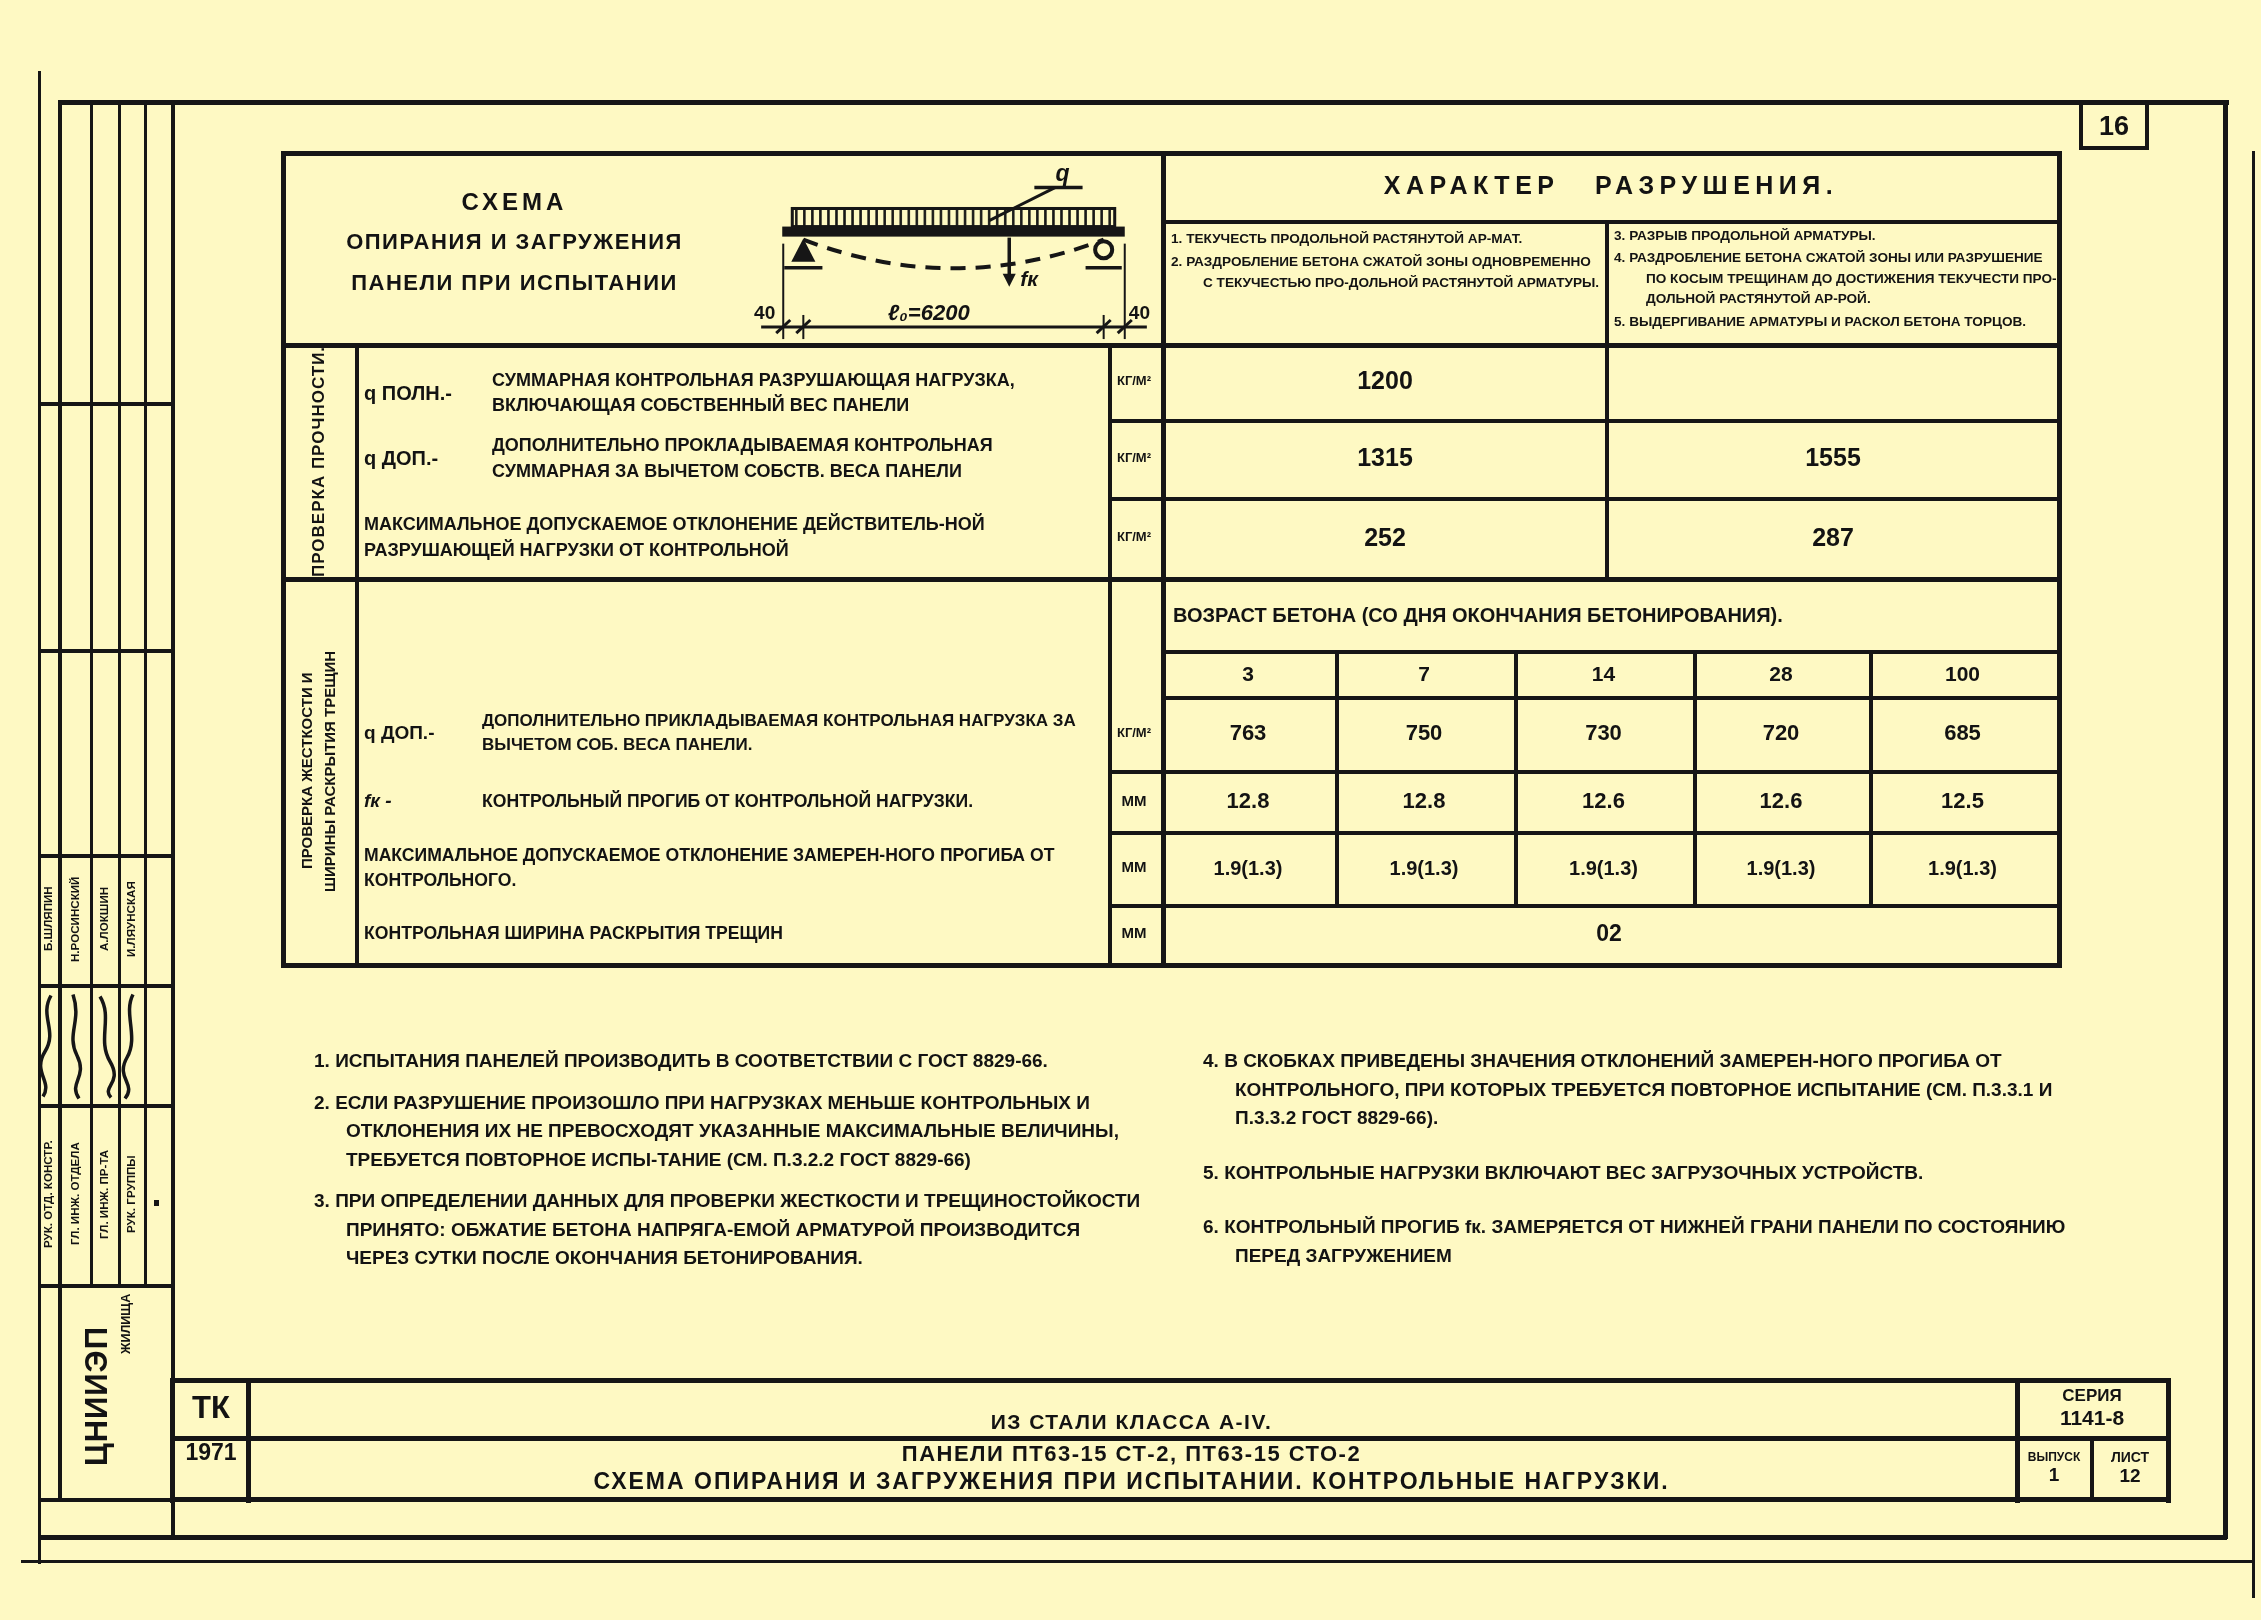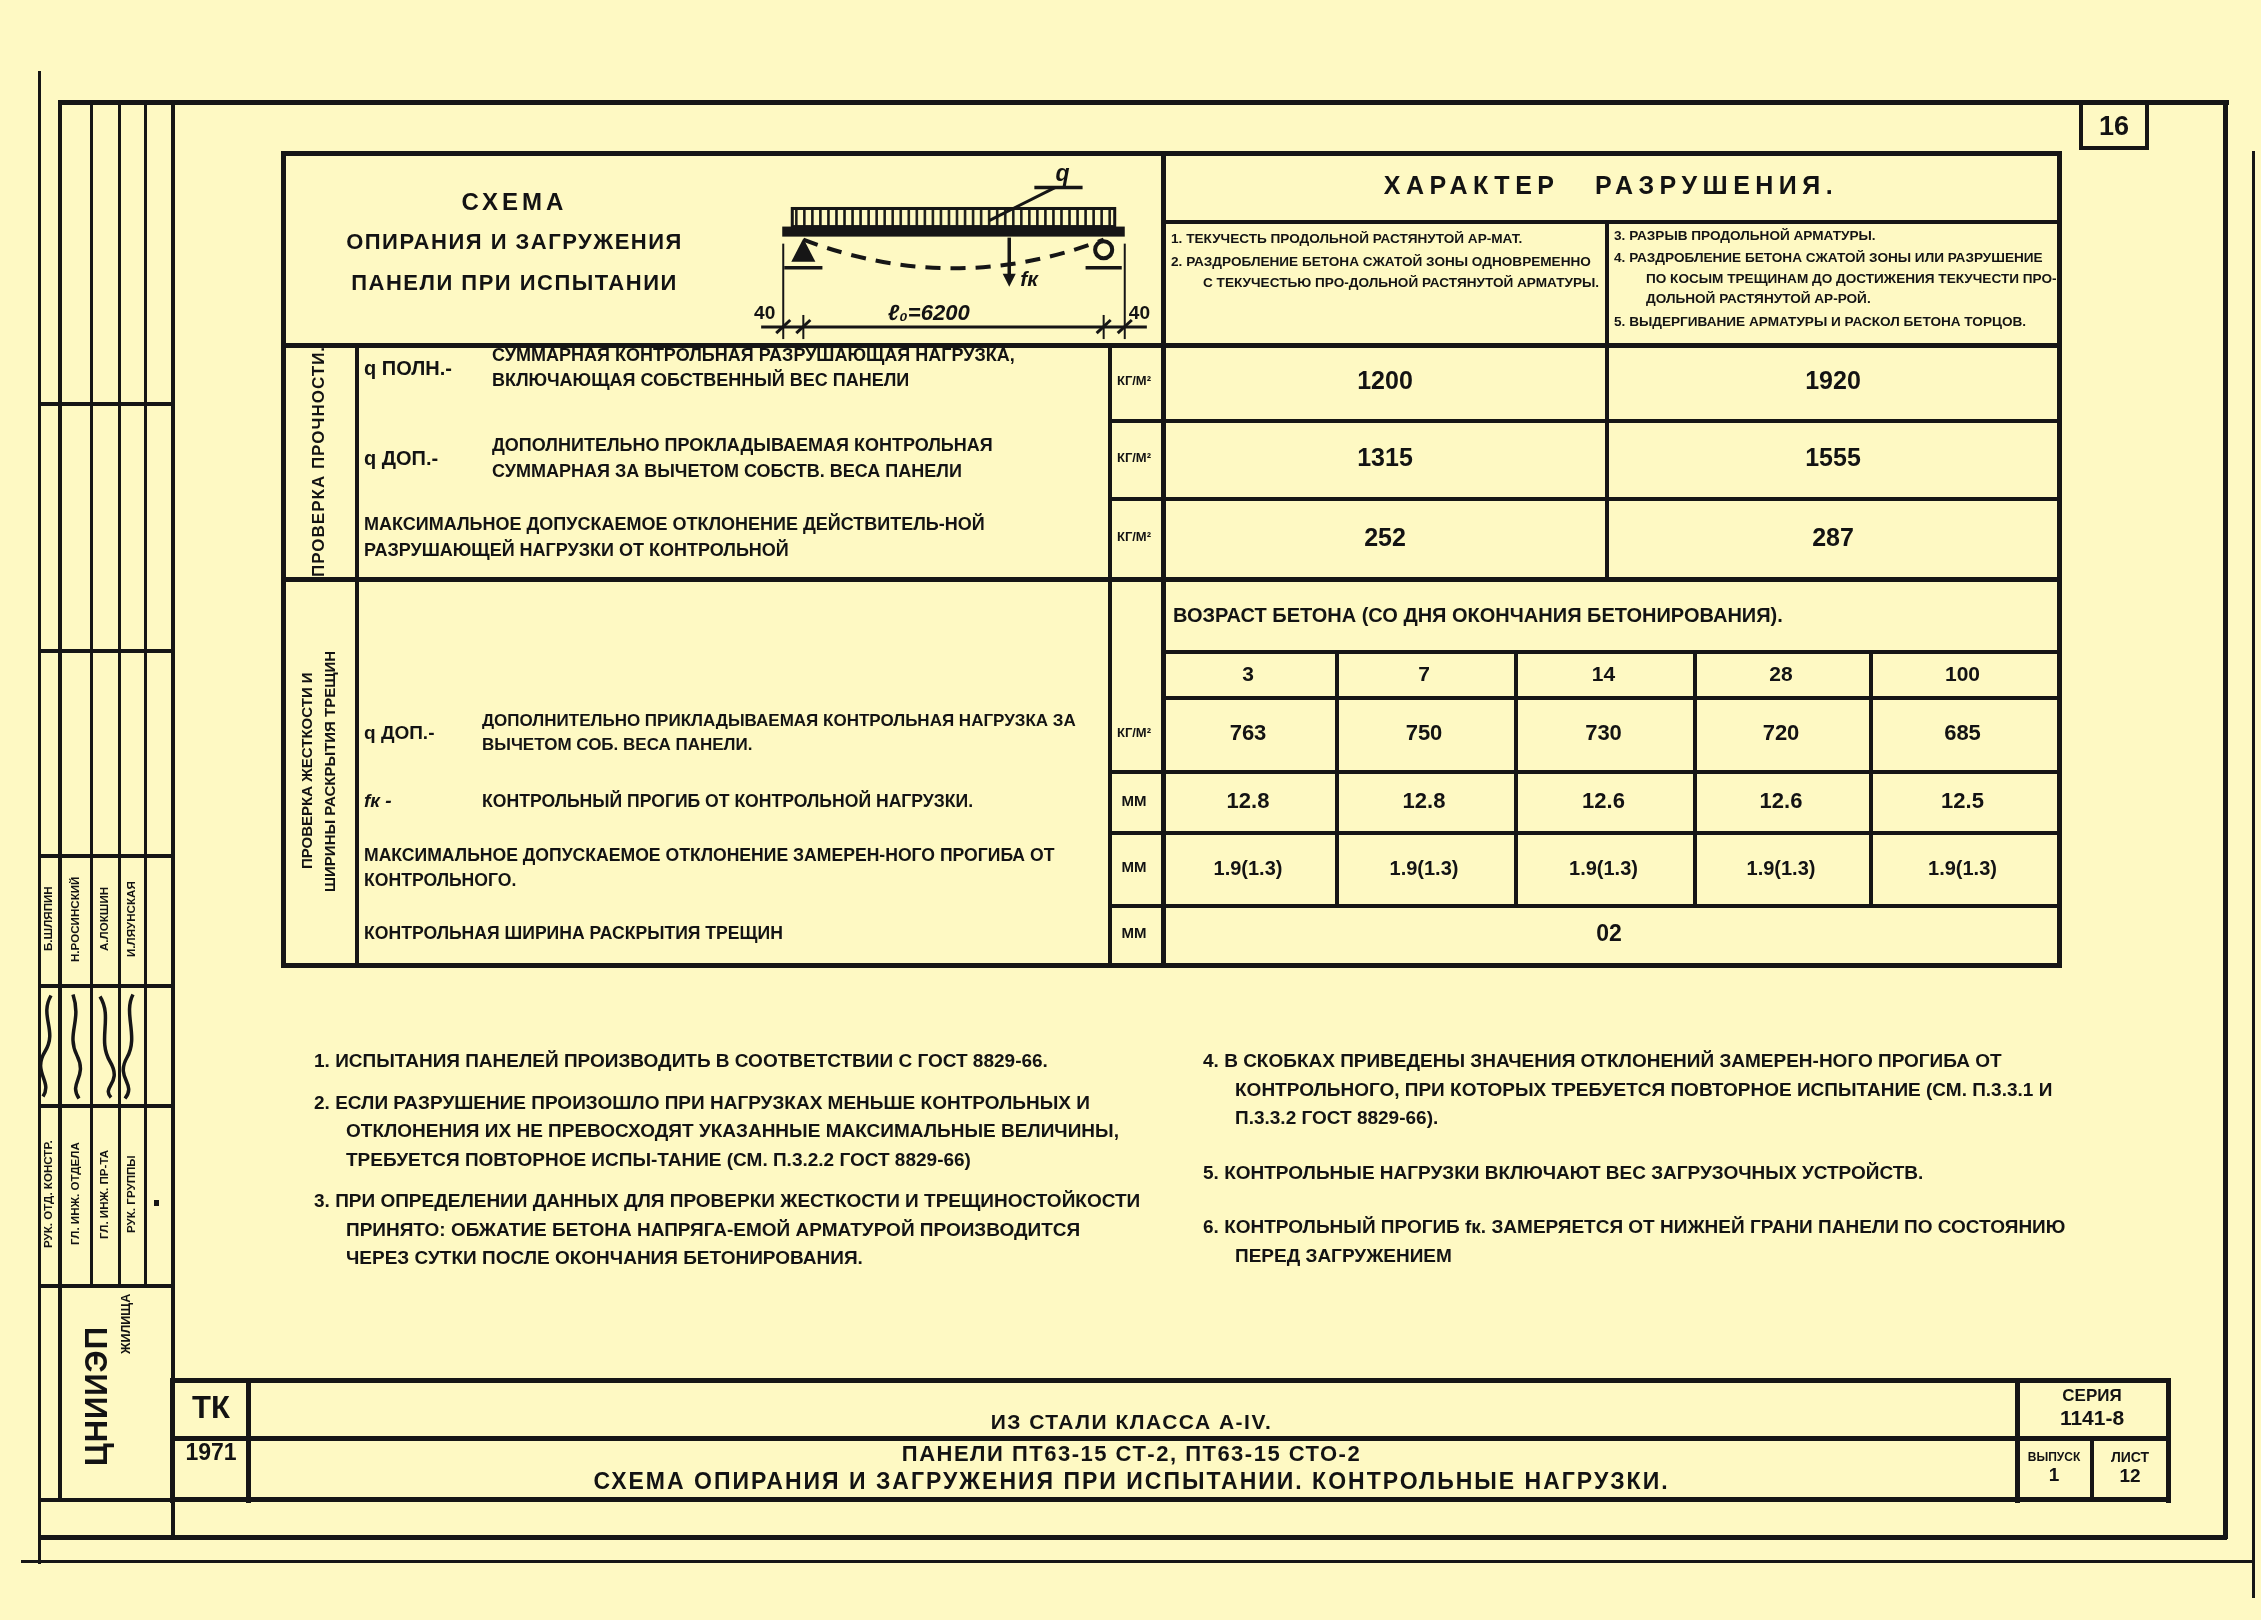--- a/index.html
+++ b/index.html
@@ -147,38 +147,37 @@
     <div class="note" style="margin-bottom:2px"><span>4.</span> <span>РАЗДРОБЛЕНИЕ БЕТОНА СЖАТОЙ ЗОНЫ ИЛИ РАЗРУШЕНИЕ ПО КОСЫМ ТРЕЩИНАМ ДО ДОСТИЖЕНИЯ ТЕКУЧЕСТИ ПРО-ДОЛЬНОЙ РАСТЯНУТОЙ АР-РОЙ.</span></div>
     <div class="note"><span>5.</span> <span>ВЫДЕРГИВАНИЕ АРМАТУРЫ И РАСКОЛ БЕТОНА ТОРЦОВ.</span></div>
   </div>
 
   <div class="vt" style="left:287px;top:349px;width:63px;height:224px;font-size:17px;letter-spacing:1px">ПРОВЕРКА ПРОЧНОСТИ.</div>
   <div class="vt vt2" style="left:284px;top:583px;width:68px;height:376px;font-size:15px">
     <div>ПРОВЕРКА ЖЕСТКОСТИ И</div>
     <div>ШИРИНЫ РАСКРЫТИЯ ТРЕЩИН</div>
   </div>
 
-  <div class="t flexrow" style="left:364px;top:333px;width:733px;height:70px">
+  <div class="t flexrow" style="left:364px;top:358px;width:733px;height:70px">
     <span class="term" style="width:128px;font-size:20px">q ПОЛН.-</span>
     <span class="desc" style="font-size:18px">СУММАРНАЯ КОНТРОЛЬНАЯ РАЗРУШАЮЩАЯ НАГРУЗКА, ВКЛЮЧАЮЩАЯ СОБСТВЕННЫЙ ВЕС ПАНЕЛИ</span>
   </div>
   <div class="t flexrow" style="left:364px;top:423px;width:733px;height:71px">
     <span class="term" style="width:128px;font-size:20px">q ДОП.-</span>
     <span class="desc" style="font-size:18px">ДОПОЛНИТЕЛЬНО ПРОКЛАДЫВАЕМАЯ КОНТРОЛЬНАЯ СУММАРНАЯ ЗА ВЫЧЕТОМ СОБСТВ. ВЕСА ПАНЕЛИ</span>
   </div>
   <div class="t flexrow" style="left:364px;top:502px;width:733px;height:71px">
     <span class="desc" style="font-size:18px">МАКСИМАЛЬНОЕ ДОПУСКАЕМОЕ ОТКЛОНЕНИЕ ДЕЙСТВИТЕЛЬ-НОЙ РАЗРУШАЮЩЕЙ НАГРУЗКИ ОТ КОНТРОЛЬНОЙ</span>
   </div>
 
   <div class="c" style="left:1111px;top:347px;width:46px;height:68px;font-size:13px">КГ/М²</div>
   <div class="c" style="left:1111px;top:423px;width:46px;height:70px;font-size:13px">КГ/М²</div>
   <div class="c" style="left:1111px;top:501px;width:46px;height:73px;font-size:13px">КГ/М²</div>
 
   <div class="c" style="left:1165px;top:347px;width:440px;height:68px;font-size:25px">1200</div>
-  <div class="c" style="left:1609px;top:347px;width:448px;height:68px;font-size:25px">1920</div>
   <div class="c" style="left:1165px;top:423px;width:440px;height:70px;font-size:25px">1315</div>
   <div class="c" style="left:1609px;top:423px;width:448px;height:70px;font-size:25px">1555</div>
   <div class="c" style="left:1165px;top:501px;width:440px;height:73px;font-size:25px">252</div>
   <div class="c" style="left:1609px;top:501px;width:448px;height:73px;font-size:25px">287</div>
 
   <div class="c" style="left:1173px;top:582px;width:879px;height:65px;font-size:20px;justify-content:flex-start;text-align:left">ВОЗРАСТ БЕТОНА (СО ДНЯ ОКОНЧАНИЯ БЕТОНИРОВАНИЯ).</div>
   <div class="c" style="left:1165px;top:654px;width:166px;height:39px;font-size:21px">3</div>
   <div class="c" style="left:1339px;top:654px;width:170px;height:39px;font-size:21px">7</div>
   <div class="c" style="left:1518px;top:654px;width:171px;height:39px;font-size:21px">14</div>
   <div class="c" style="left:1697px;top:654px;width:168px;height:39px;font-size:21px">28</div>

